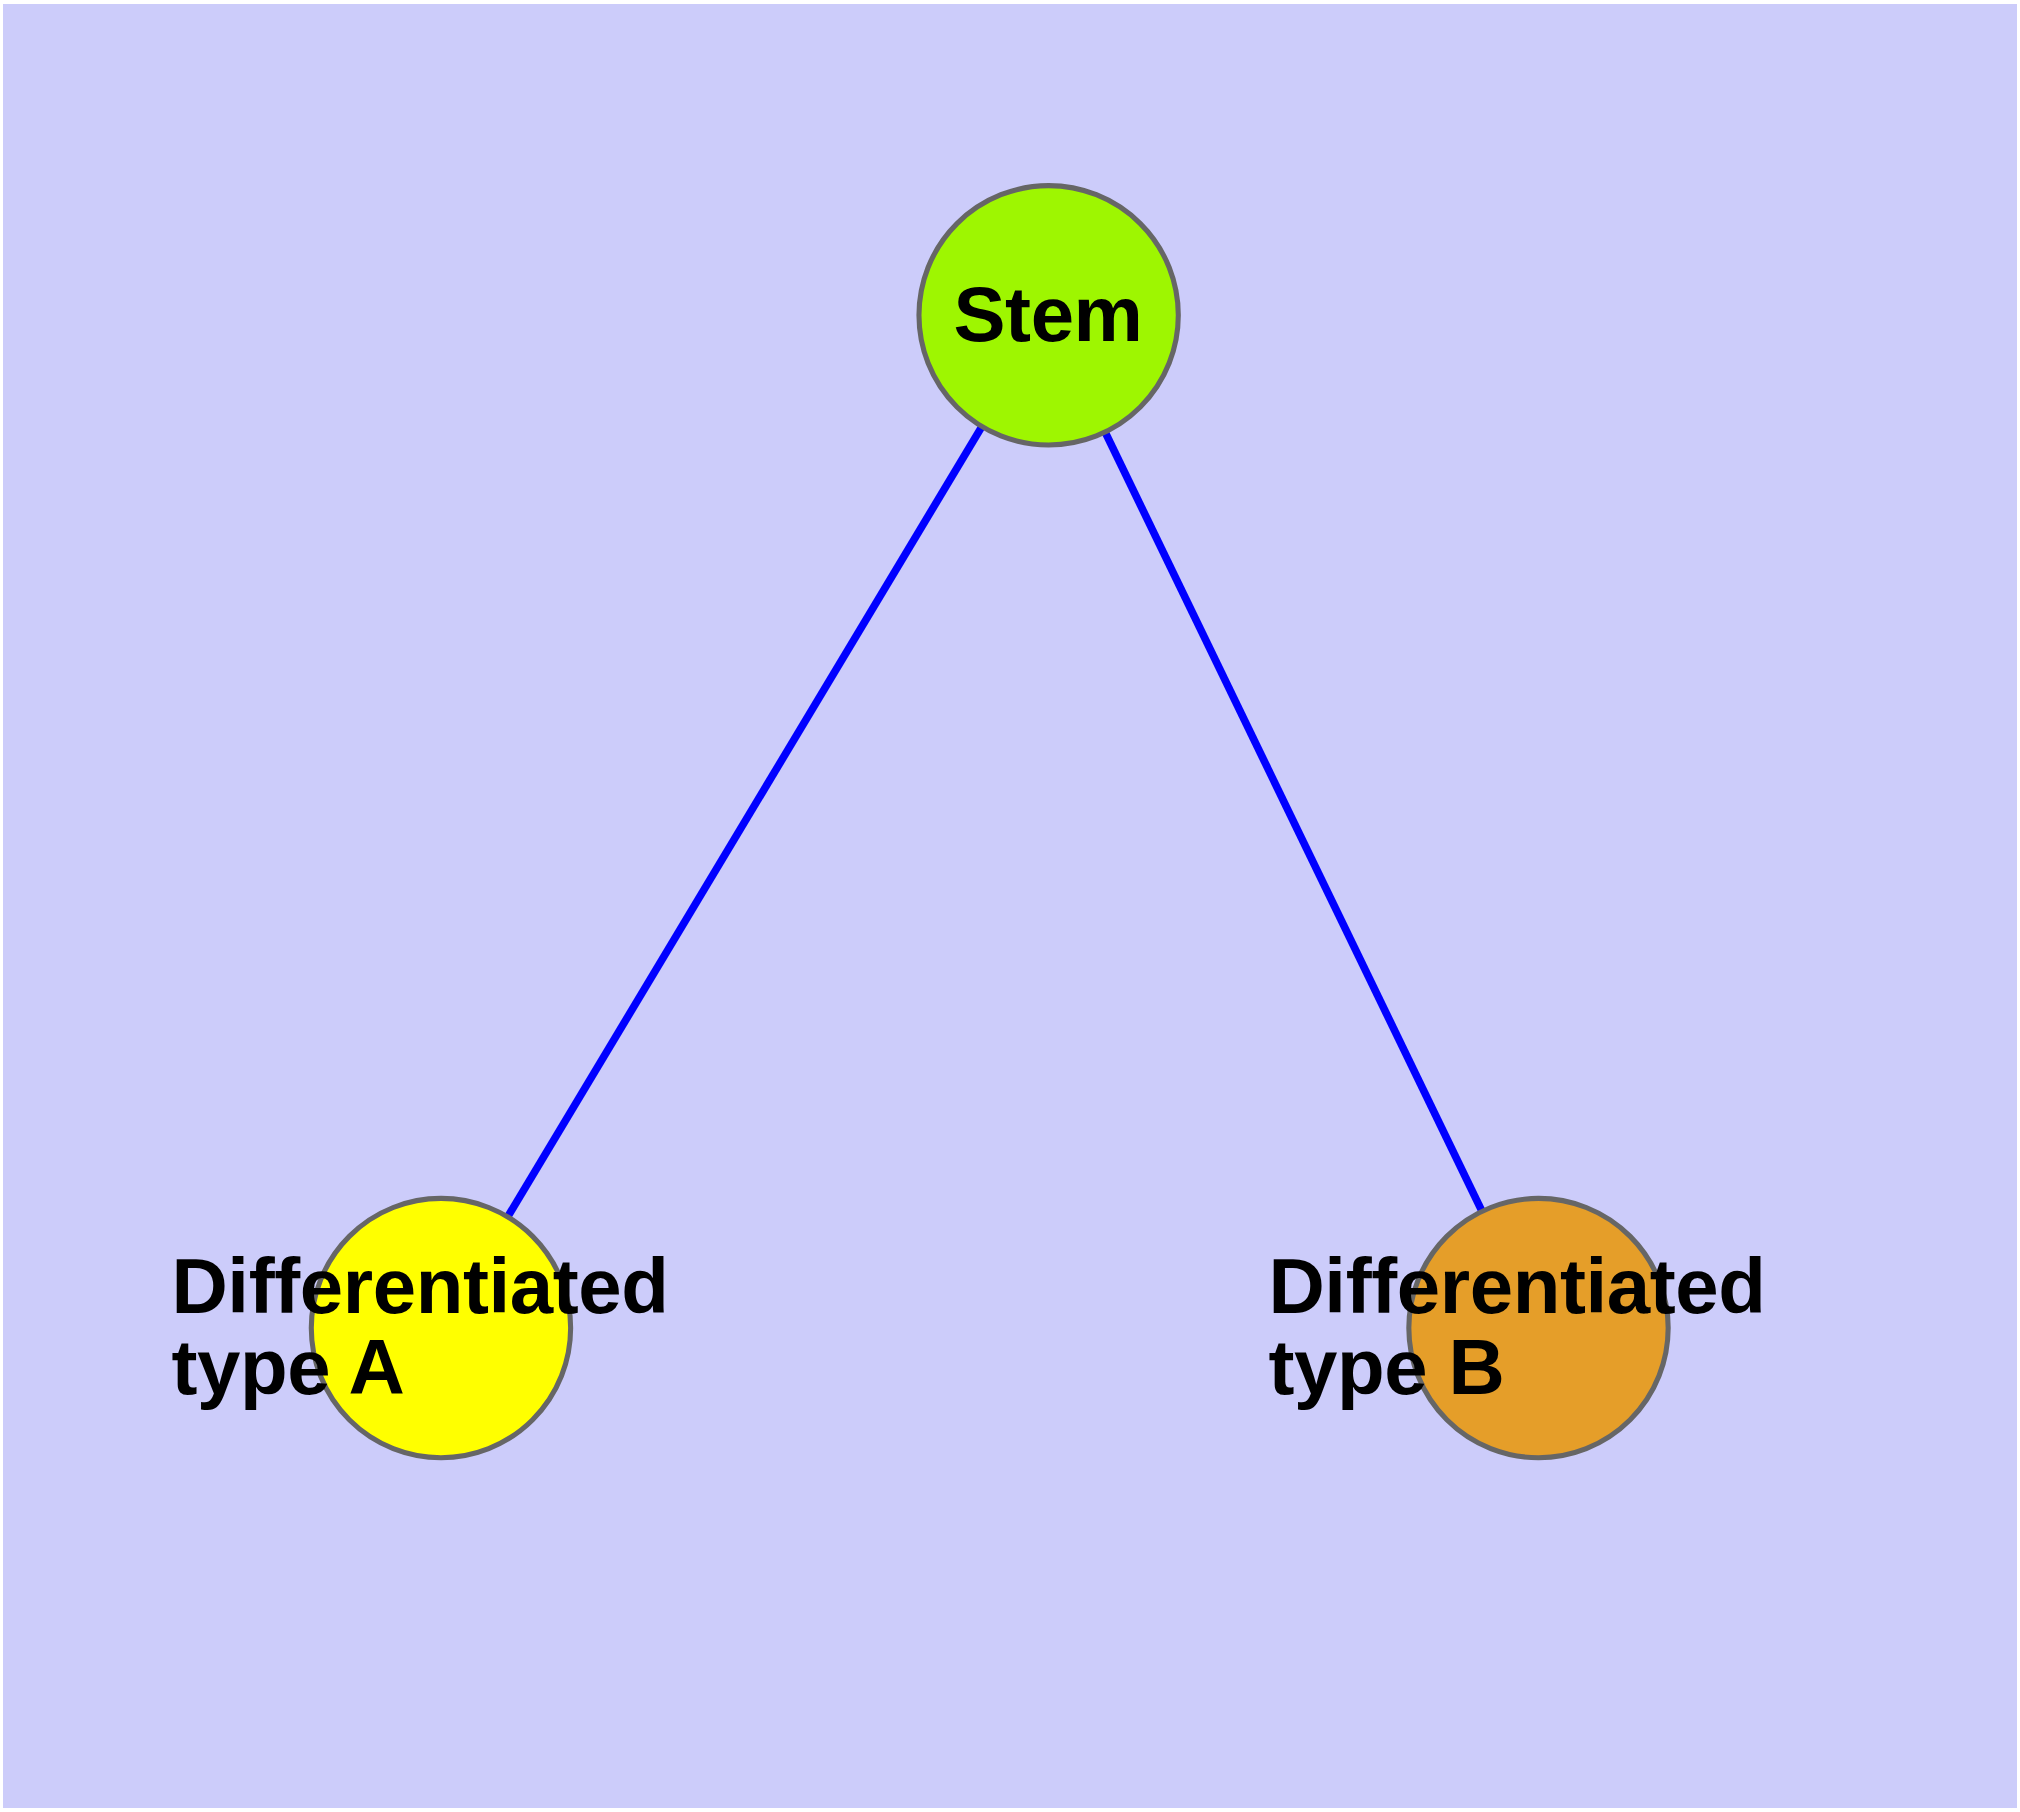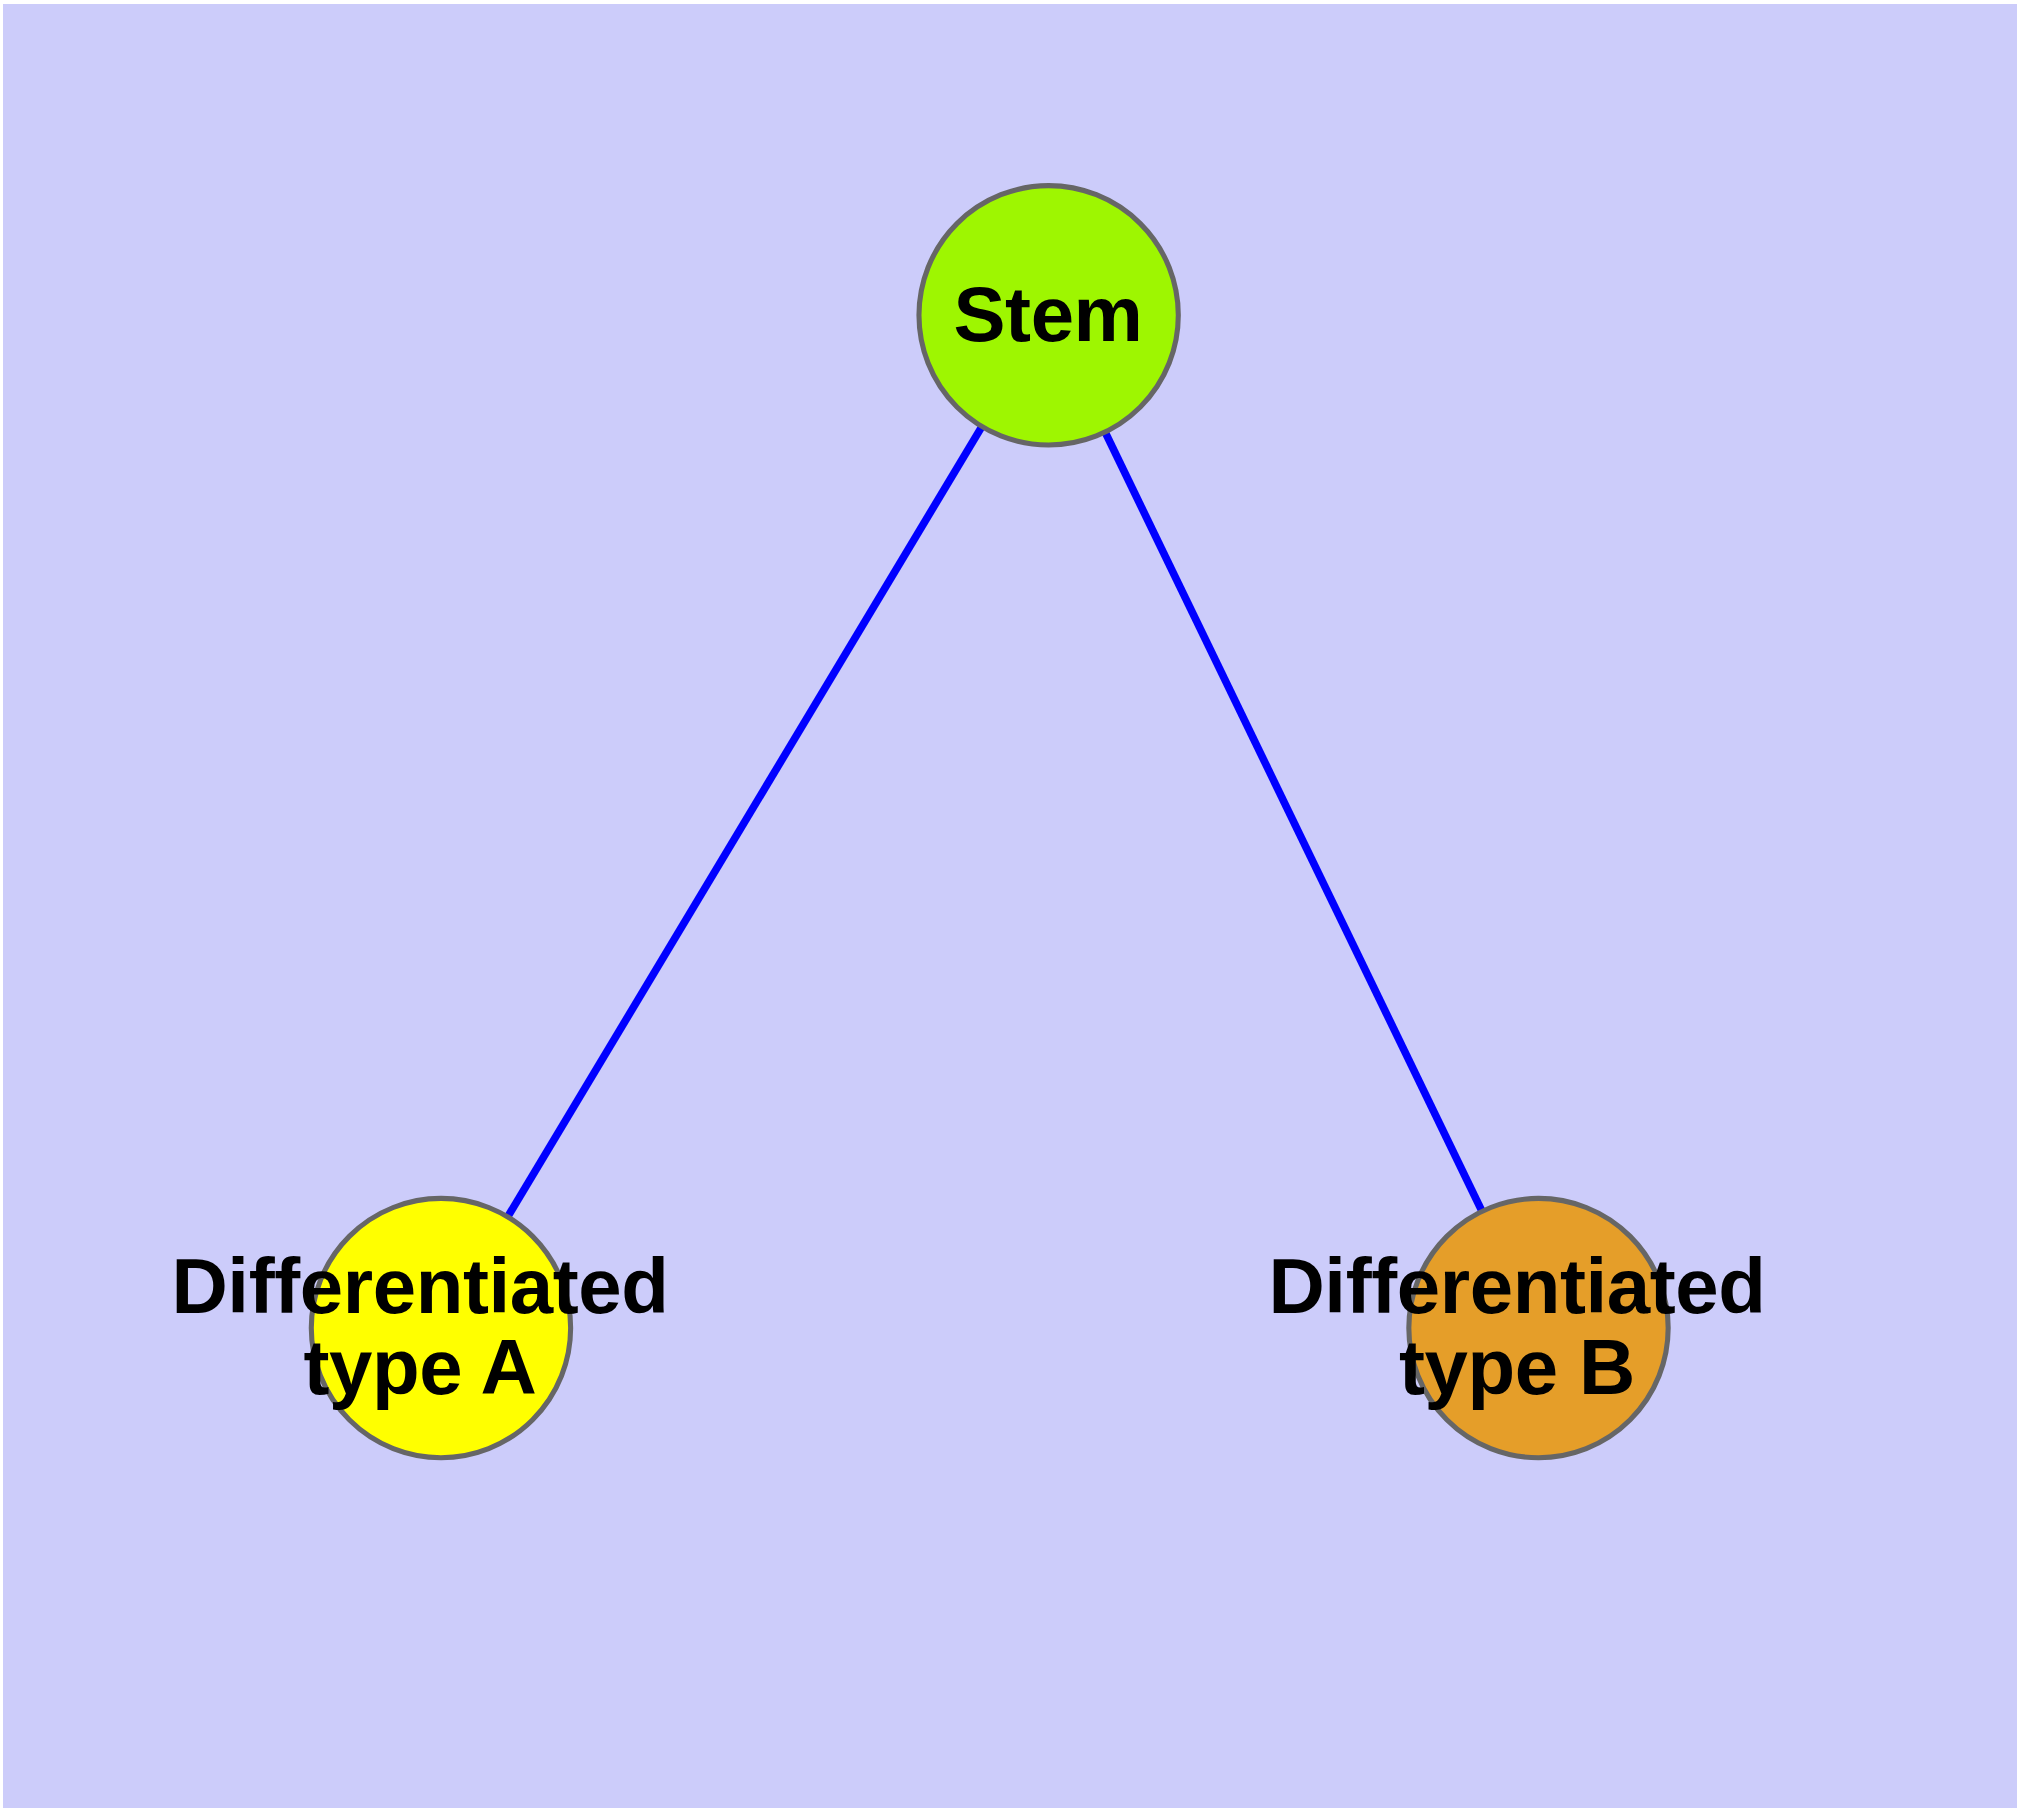--- a/index.html
+++ b/index.html
@@ -36,21 +36,20 @@
     stroke-width: 9;
     fill: none;
     stroke-linecap: butt;
   }
   .node-circle {
     stroke: #666666;
     stroke-width: 6;
   }
   .node-label {
     position: absolute;
-    text-align: center;
     color: #000000;
     font-weight: bold;
     line-height: 1.04;
     white-space: pre;
     pointer-events: none;
     letter-spacing: -0.4px;
   }
   #label-stem {
     font-size: 78px;
     left: 1048px;

